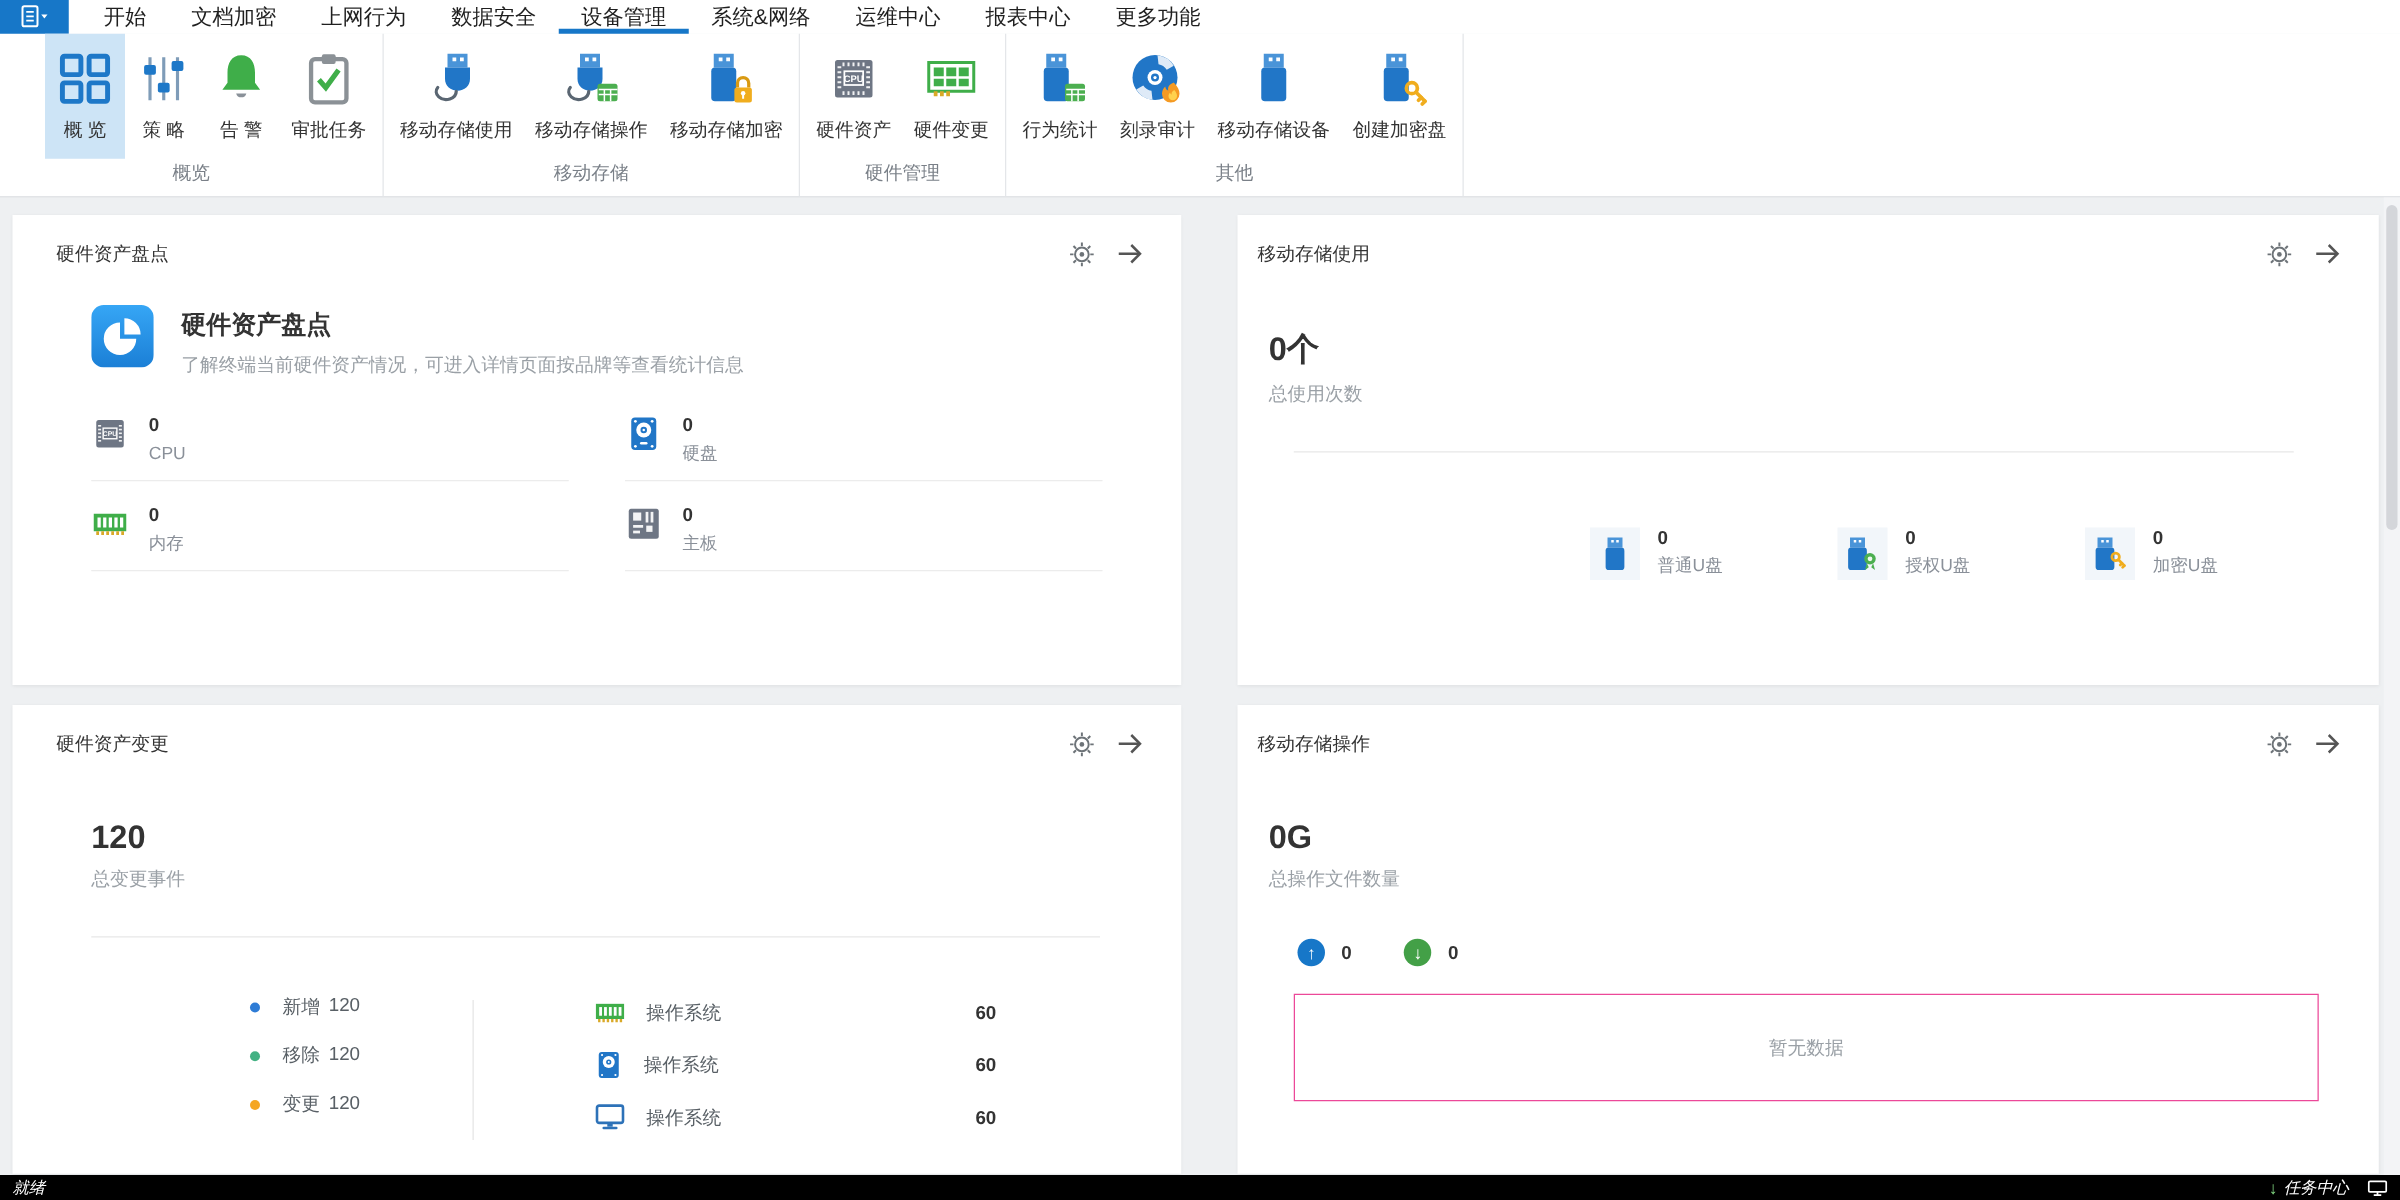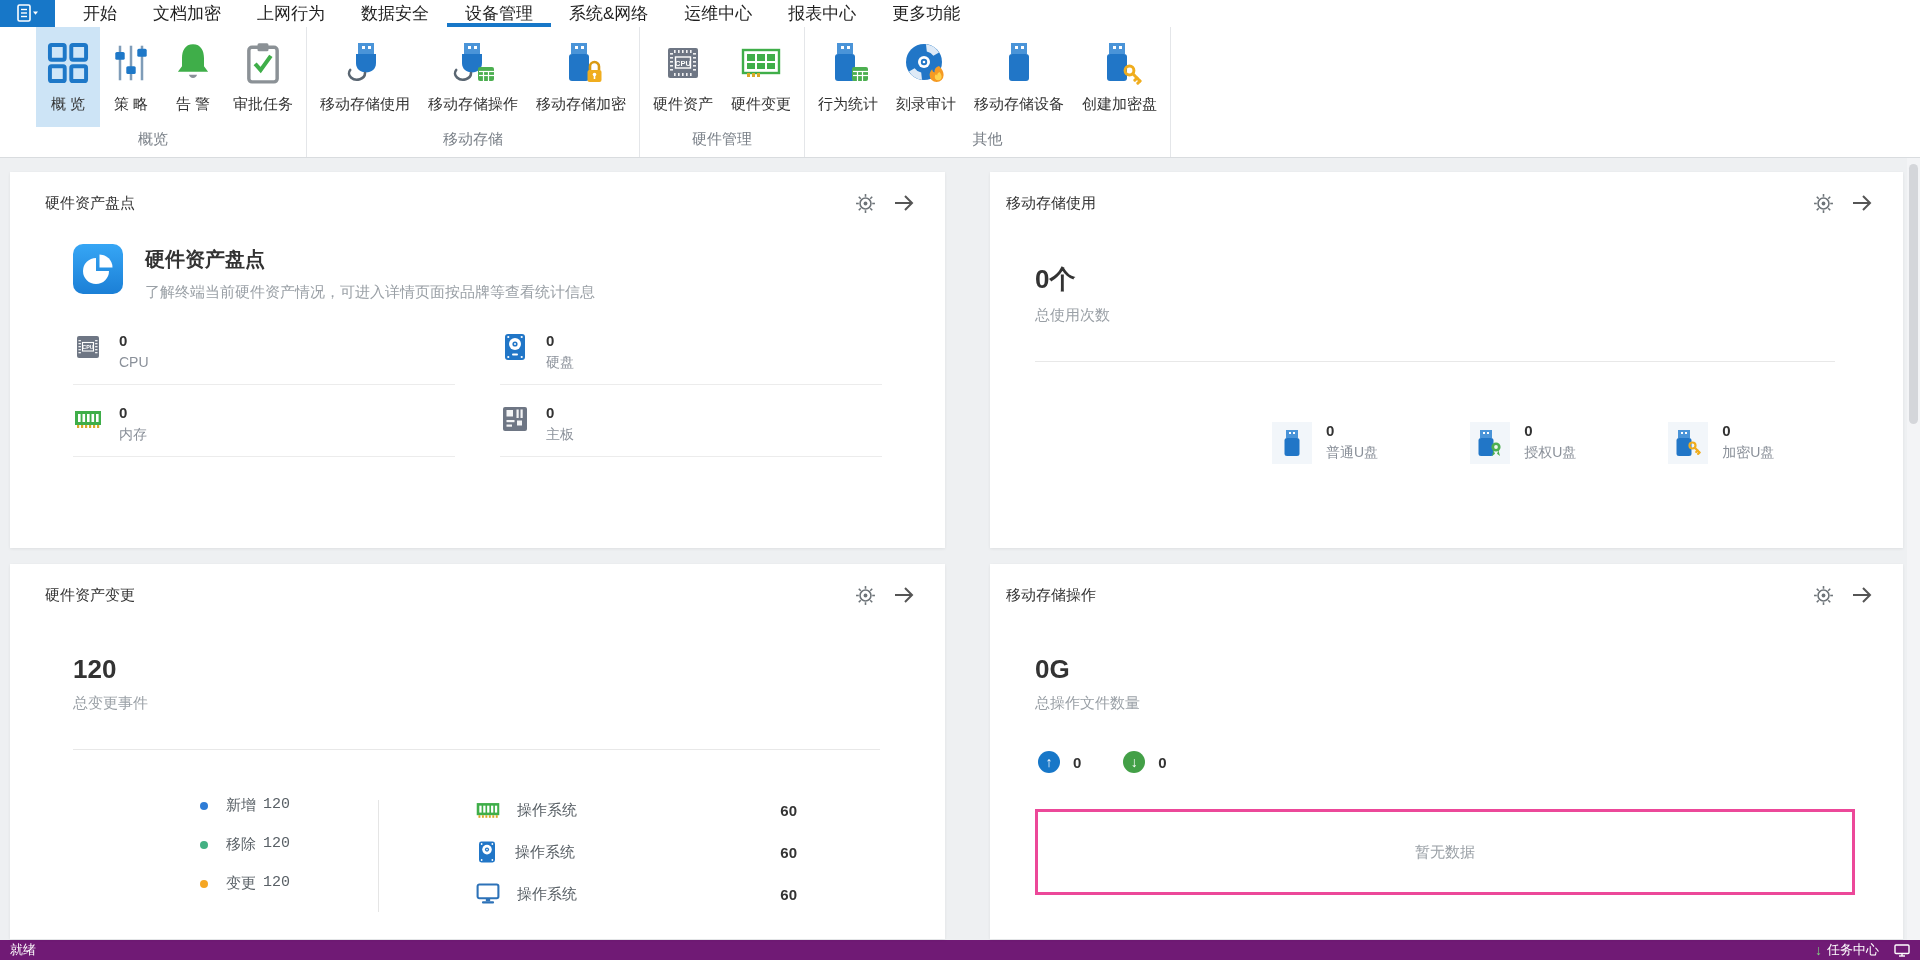--- a/index.html
+++ b/index.html
@@ -38,56 +38,56 @@
   .feature { display:flex; gap:22px; padding:30px 40px 0 63px; align-items:flex-start; }
   .feature-title { font-size:20px; font-weight:bold; color:#333; margin-top:2px; }
   .feature-desc { font-size:15px; color:#9aa0a6; margin-top:10px; }
 
   .hw-stats { display:grid; grid-template-columns:1fr 1fr; column-gap:45px; padding:30px 63px 0; }
   .hw-stat { display:flex; gap:16px; align-items:flex-start; border-bottom:1px solid #ececec; padding-bottom:12px; margin-bottom:19px; }
   .stat-val { font-size:15px; font-weight:bold; color:#333; }
   .stat-lab { font-size:14px; color:#8a9099; margin-top:5px; }
 
   .bigwrap { padding-left:63px; margin-top:48px; }
-  .card.pad-sm .bigwrap { padding-left:45px; }
+  .card.pad-sm .bigwrap { padding-left:25px; }
   .big-val { font-size:26px; font-weight:bold; color:#333; }
   .big-lab { font-size:15px; color:#9aa0a6; margin-top:9px; }
   .divider { border-top:1px solid #e8e8e8; margin:36px 65px 0 63px; }
   .card.pad-sm .divider { margin:36px 68px 0 45px; }
 
   .usb-stats { display:flex; gap:92px; padding-left:282px; margin-top:60px; }
   .usb-stat { display:flex; gap:14px; align-items:flex-start; }
   .usb-box { width:40px; height:42px; background:#f2f6fa; display:flex; align-items:center; justify-content:center; }
 
   .change-row { display:flex; margin-top:46px; align-items:flex-start; }
   .legend { margin-left:190px; display:flex; flex-direction:column; gap:20px; width:166px; }
   .legend-item { display:flex; align-items:center; gap:18px; font-size:15px; color:#596066; }
   .dot { width:8px; height:8px; border-radius:50%; flex:0 0 auto; }
-  .lg-text { display:flex; gap:7px;font-family:Liberation Mono, monospace; }
+  .lg-text { display:flex; gap:7px; }
   .vline { width:1px; background:#e5e5e5; height:112px; margin:4px 0 0 12px; }
   .os-list { margin-left:96px; width:322px; display:flex; flex-direction:column; gap:14px; }
   .os-item { display:flex; align-items:center; gap:16px; font-size:15px; color:#596066; height:28px; }
   .os-val { margin-left:auto; font-weight:bold; color:#333; }
 
   .updown { display:flex; align-items:center; gap:42px; padding-left:48px; margin-top:38px; }
   .ud-item { display:flex; align-items:center; gap:13px; font-size:15px; font-weight:bold; color:#333; }
   .circle { width:22px; height:22px; border-radius:50%; color:#fff; font-size:14px; font-weight:bold;
             display:flex; align-items:center; justify-content:center; }
   .circle.up { background:#1777c8; }
   .circle.down { background:#43a047; }
-  .empty-box { margin:36px 48px 0 45px; height:86px; border:3px solid #ec4899;
+  .empty-box { margin:22px 48px 0 45px; height:86px; border:1px solid #ec4899;
                display:flex; align-items:center; justify-content:center; font-size:15px; color:#9aa0a6; }
 
   
   .scrollbar { position:absolute; right:0; top:0; bottom:0; width:13px; background:#f3f4f6; }
   .scroll-thumb { position:absolute; top:6px; left:2px; width:9px; height:260px; background:#d4d6da; border-radius:5px; }
 
   
-  .statusbar { height:20px; background:#701a75; color:#fff; font-size:13px;
-               display:flex; align-items:center; justify-content:space-between; padding:0 10px; }
+  .statusbar { height:20px; background:#000000; color:#fff; font-size:13px;
+               display:flex; align-items:center; justify-content:space-between; padding:0 10px;font-style:italic; }
   .task { display:flex; align-items:center; gap:5px; cursor:pointer; }
   .dl-arrow { color:#7fd37f; font-weight:bold; font-size:14px; line-height:1; }
   svg { display:block; }
 </style>
 </head>
 <body>
 
 <div class="menubar">
   <div class="app-btn">
     <svg width="27" height="21" viewBox="0 0 27 21">

